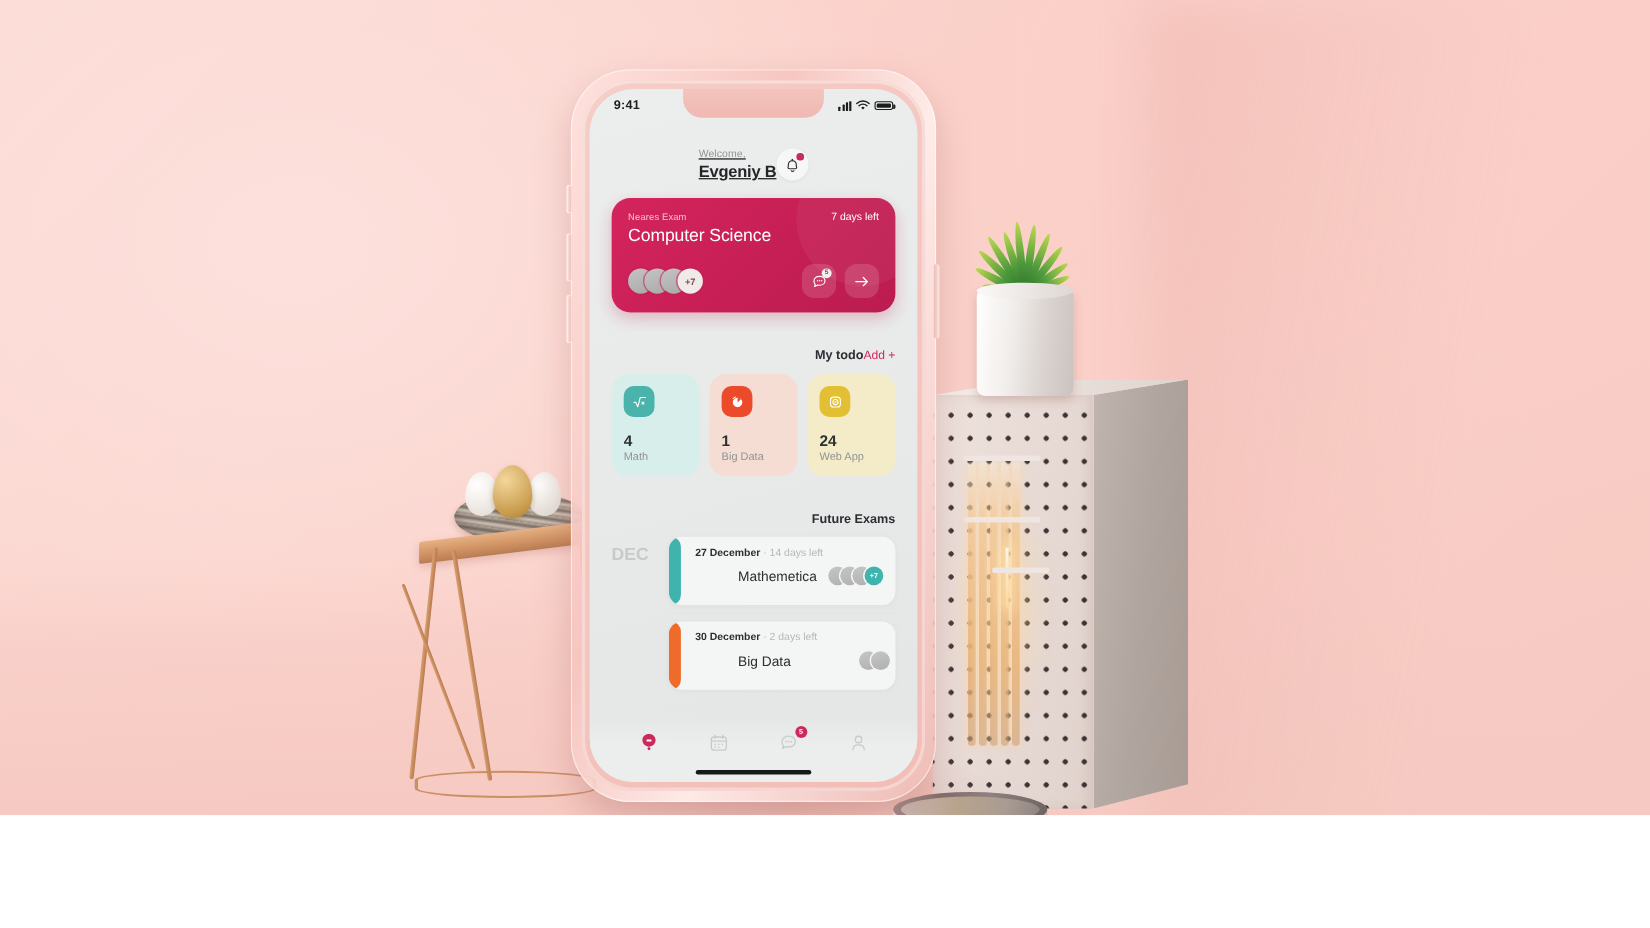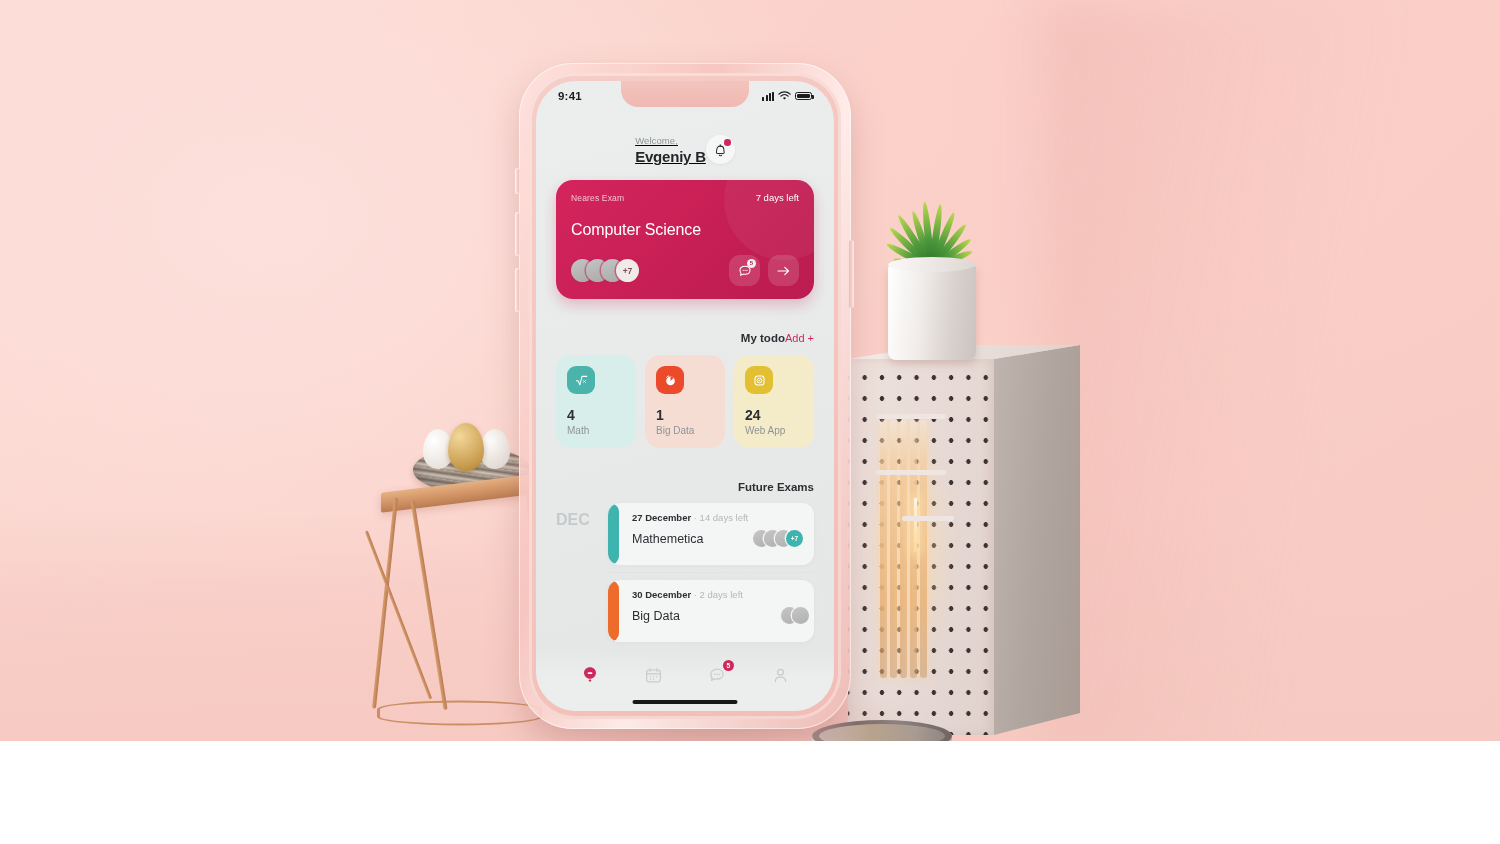--- a/index.html
+++ b/index.html
@@ -235,21 +235,21 @@
     position: relative; overflow: hidden;
   }
   .hero::after {
     content: ''; position: absolute; right: -30px; top: -40px;
     width: 120px; height: 120px; border-radius: 50%;
     background: rgba(255,255,255,.05);
   }
   .hero-top { display: flex; justify-content: space-between; align-items: baseline; }
   .hero-label { font-size: 8.5px; color: rgba(255,255,255,.72); letter-spacing: .15px; }
   .hero-days { font-size: 9.5px; color: #ffffff; font-weight: 400; }
-  .hero-title { font-size: 16px; color: #fff; font-weight: 400; margin-top: 18px; letter-spacing: -.1px; }
+  .hero-title { font-size: 16px; color: #fff; font-weight: 400; margin-top: 3px; letter-spacing: -.1px; }
   .hero-bottom { display: flex; align-items: center; justify-content: space-between; margin-top: 16px; }
   .avatars { display: flex; align-items: center; }
   .av {
     width: 23px; height: 23px; border-radius: 50%;
     background: linear-gradient(160deg, #c4c4c4, #a9a9a9);
     margin-right: -8px;
     box-shadow: 0 0 0 1.5px rgba(198,31,85,.55);
   }
   .av-more {
     width: 23px; height: 23px; border-radius: 50%;
@@ -302,21 +302,21 @@
   .exam-card {
     flex: 1; background: #f4f5f5; border-radius: 12px;
     display: flex; overflow: hidden;
     box-shadow: 0 1px 4px rgba(150,140,140,.08);
   }
   .exam-bar { width: 11px; flex-shrink: 0; border-radius: 0 9px 9px 0; }
   .exam-body { flex: 1; padding: 9px 11px 10px 13px; }
   .exam-meta { font-size: 9.5px; color: #2b2f32; font-weight: 600; }
   .exam-meta .dim { color: #b3b8ba; font-weight: 400; }
   .exam-name-row { display: flex; align-items: center; justify-content: space-between; margin-top: 7px; }
-  .exam-name { font-size: 12.5px; color: #2b2f32; }
+  .exam-name { font-size: 12.5px; color: #2b2f32; margin-left: 39px; }
   .exam-avs { display: flex; align-items: center; }
   .e-av {
     width: 17px; height: 17px; border-radius: 50%;
     background: linear-gradient(160deg, #c6c6c6, #b0b0b0);
     margin-right: -6px; box-shadow: 0 0 0 1.4px #f4f5f5;
   }
   .e-av-more {
     width: 17px; height: 17px; border-radius: 50%;
     color: #fff; font-size: 6.5px; font-weight: 700;
     display: flex; align-items: center; justify-content: center;

